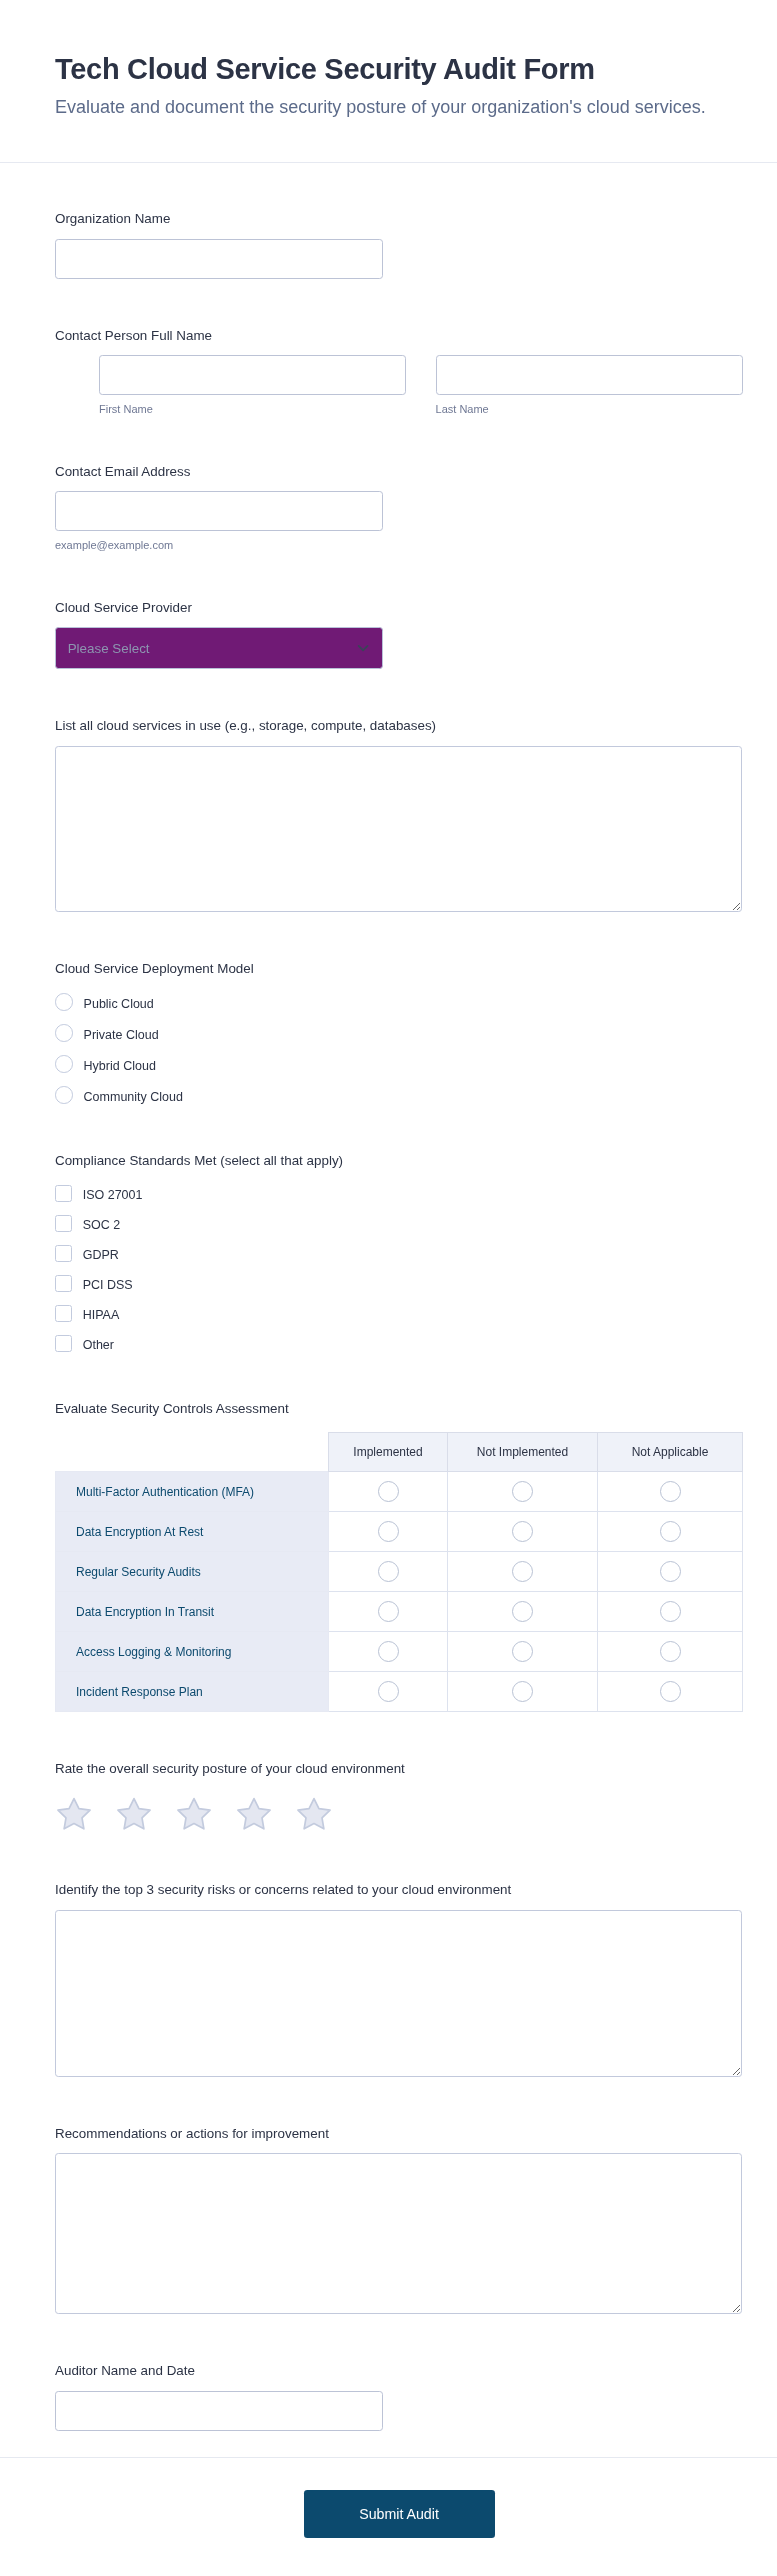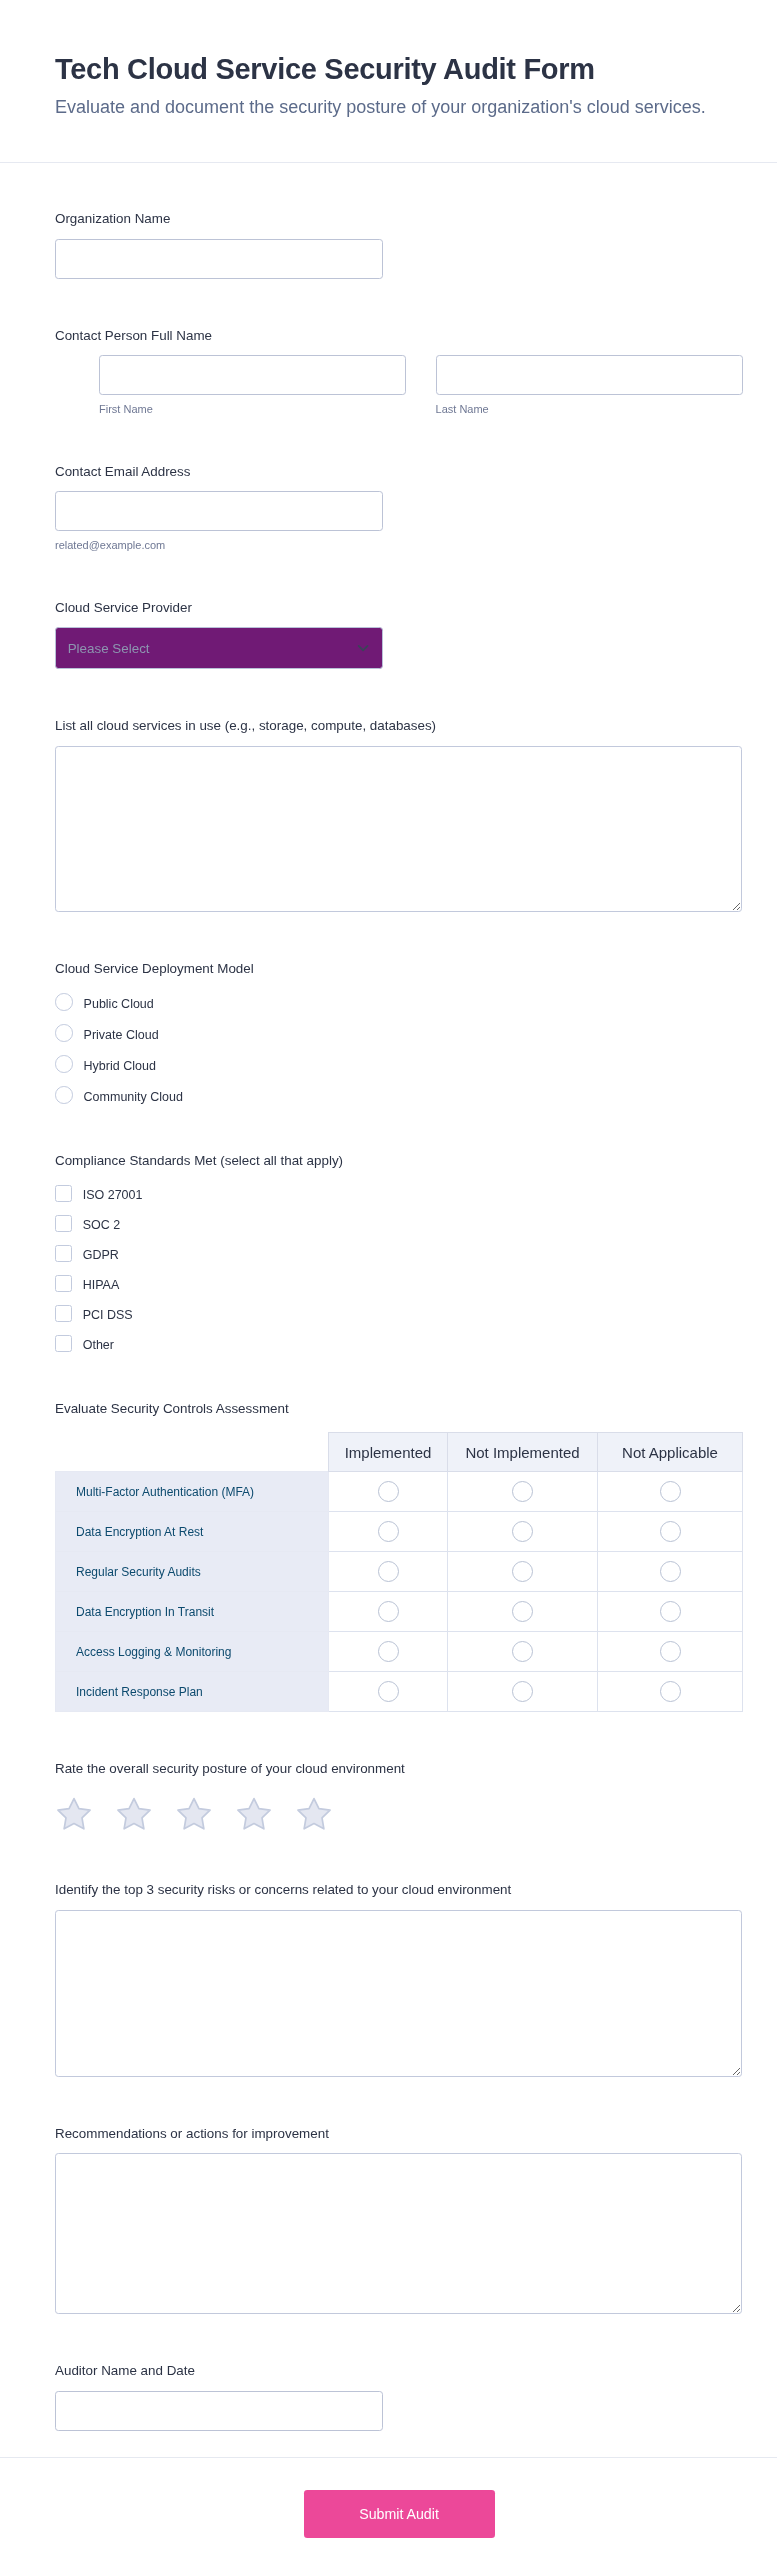--- a/index.html
+++ b/index.html
@@ -55,38 +55,38 @@
   }
   .opt-label { margin-left:11px; font-size:12.5px; color:#2c3345; }
   table.matrix { border-collapse:collapse; margin-top:15px; width:687px; table-layout:fixed; }
   table.matrix col.c-label { width:273px; }
   table.matrix col.c1 { width:119px; }
   table.matrix col.c2 { width:150px; }
   table.matrix col.c3 { width:145px; }
   table.matrix th.corner { border:none; background:transparent; }
   table.matrix th.colhead {
     background:#eff2f9; border:0.8px solid #d9dde9; height:39px;
-    font-size:15px; font-weight:500; color:#2c3345; text-align:center;
+    font-size:12px; font-weight:500; color:#2c3345; text-align:center;
   }
   table.matrix td.rowlabel {
     background:#e8ebf5; border:0.8px solid #e6e9f3; height:40px;
     font-size:12px; font-weight:500; color:#0c4a6e; padding-left:20px; text-align:left;
   }
   table.matrix td.cell { background:#fff; border:0.8px solid #dde2ee; text-align:center; height:40px; }
   .matrix-radio {
     display:inline-block; width:21px; height:21px; border:0.8px solid #b9c2d4;
     border-radius:50%; background:#fff; cursor:pointer; vertical-align:middle;
   }
   .stars { display:flex; gap:22px; margin-top:18.4px; }
   .star { cursor:pointer; display:flex; }
   .footer-sep { border:none; border-top:0.8px solid #e6e9f1; margin:26px 0 0; }
   .footer { padding:32px 35px 40px 55px; display:flex; justify-content:center; }
   .submit-btn {
     width:191px; height:48px; border:none; border-radius:3.3px; cursor:pointer;
-    background:#ec4899; color:#ffffff; font-size:14.2px; font-weight:500; font-family:inherit;
+    background:#0c4a6e; color:#ffffff; font-size:14.2px; font-weight:500; font-family:inherit;
   }
 </style>
 </head>
 <body>
 
 <div class="page-header">
   <h1 class="page-title">Tech Cloud Service Security Audit Form</h1>
   <p class="page-subtitle">Evaluate and document the security posture of your organization's cloud services.</p>
 </div>
 
@@ -112,21 +112,21 @@
         <input type="text" class="text-input" value="" style="">
         <div class="sublabel">Last Name</div>
       </div>
     </div>
   </div>
 
   <div class="field">
     <label class="field-label">Contact Email Address</label>
     <div class="control">
       <input type="text" class="text-input" value="" style="">
-      <div class="hint">related@example.com</div>
+      <div class="hint">example@example.com</div>
     </div>
   </div>
 
   <div class="field">
     <label class="field-label">Cloud Service Provider</label>
     <div class="control">
       <div class="select-box">
         <span class="select-placeholder">Please Select</span>
         <span class="chevron">
           <svg width="14.2" height="14.2" viewBox="0 0 16 16">
@@ -173,25 +173,25 @@
     <div class="opt-row">
       <span class="checkbox-square"></span>
       <span class="opt-label">SOC 2</span>
     </div>
     <div class="opt-row">
       <span class="checkbox-square"></span>
       <span class="opt-label">GDPR</span>
     </div>
     <div class="opt-row">
       <span class="checkbox-square"></span>
+      <span class="opt-label">PCI DSS</span>
+    </div>
+    <div class="opt-row">
+      <span class="checkbox-square"></span>
       <span class="opt-label">HIPAA</span>
-    </div>
-    <div class="opt-row">
-      <span class="checkbox-square"></span>
-      <span class="opt-label">PCI DSS</span>
     </div>
     <div class="opt-row">
       <span class="checkbox-square"></span>
       <span class="opt-label">Other</span>
     </div>
   </div>
 
   <div class="field">
     <label class="field-label">Evaluate Security Controls Assessment</label>
     <table class="matrix">

